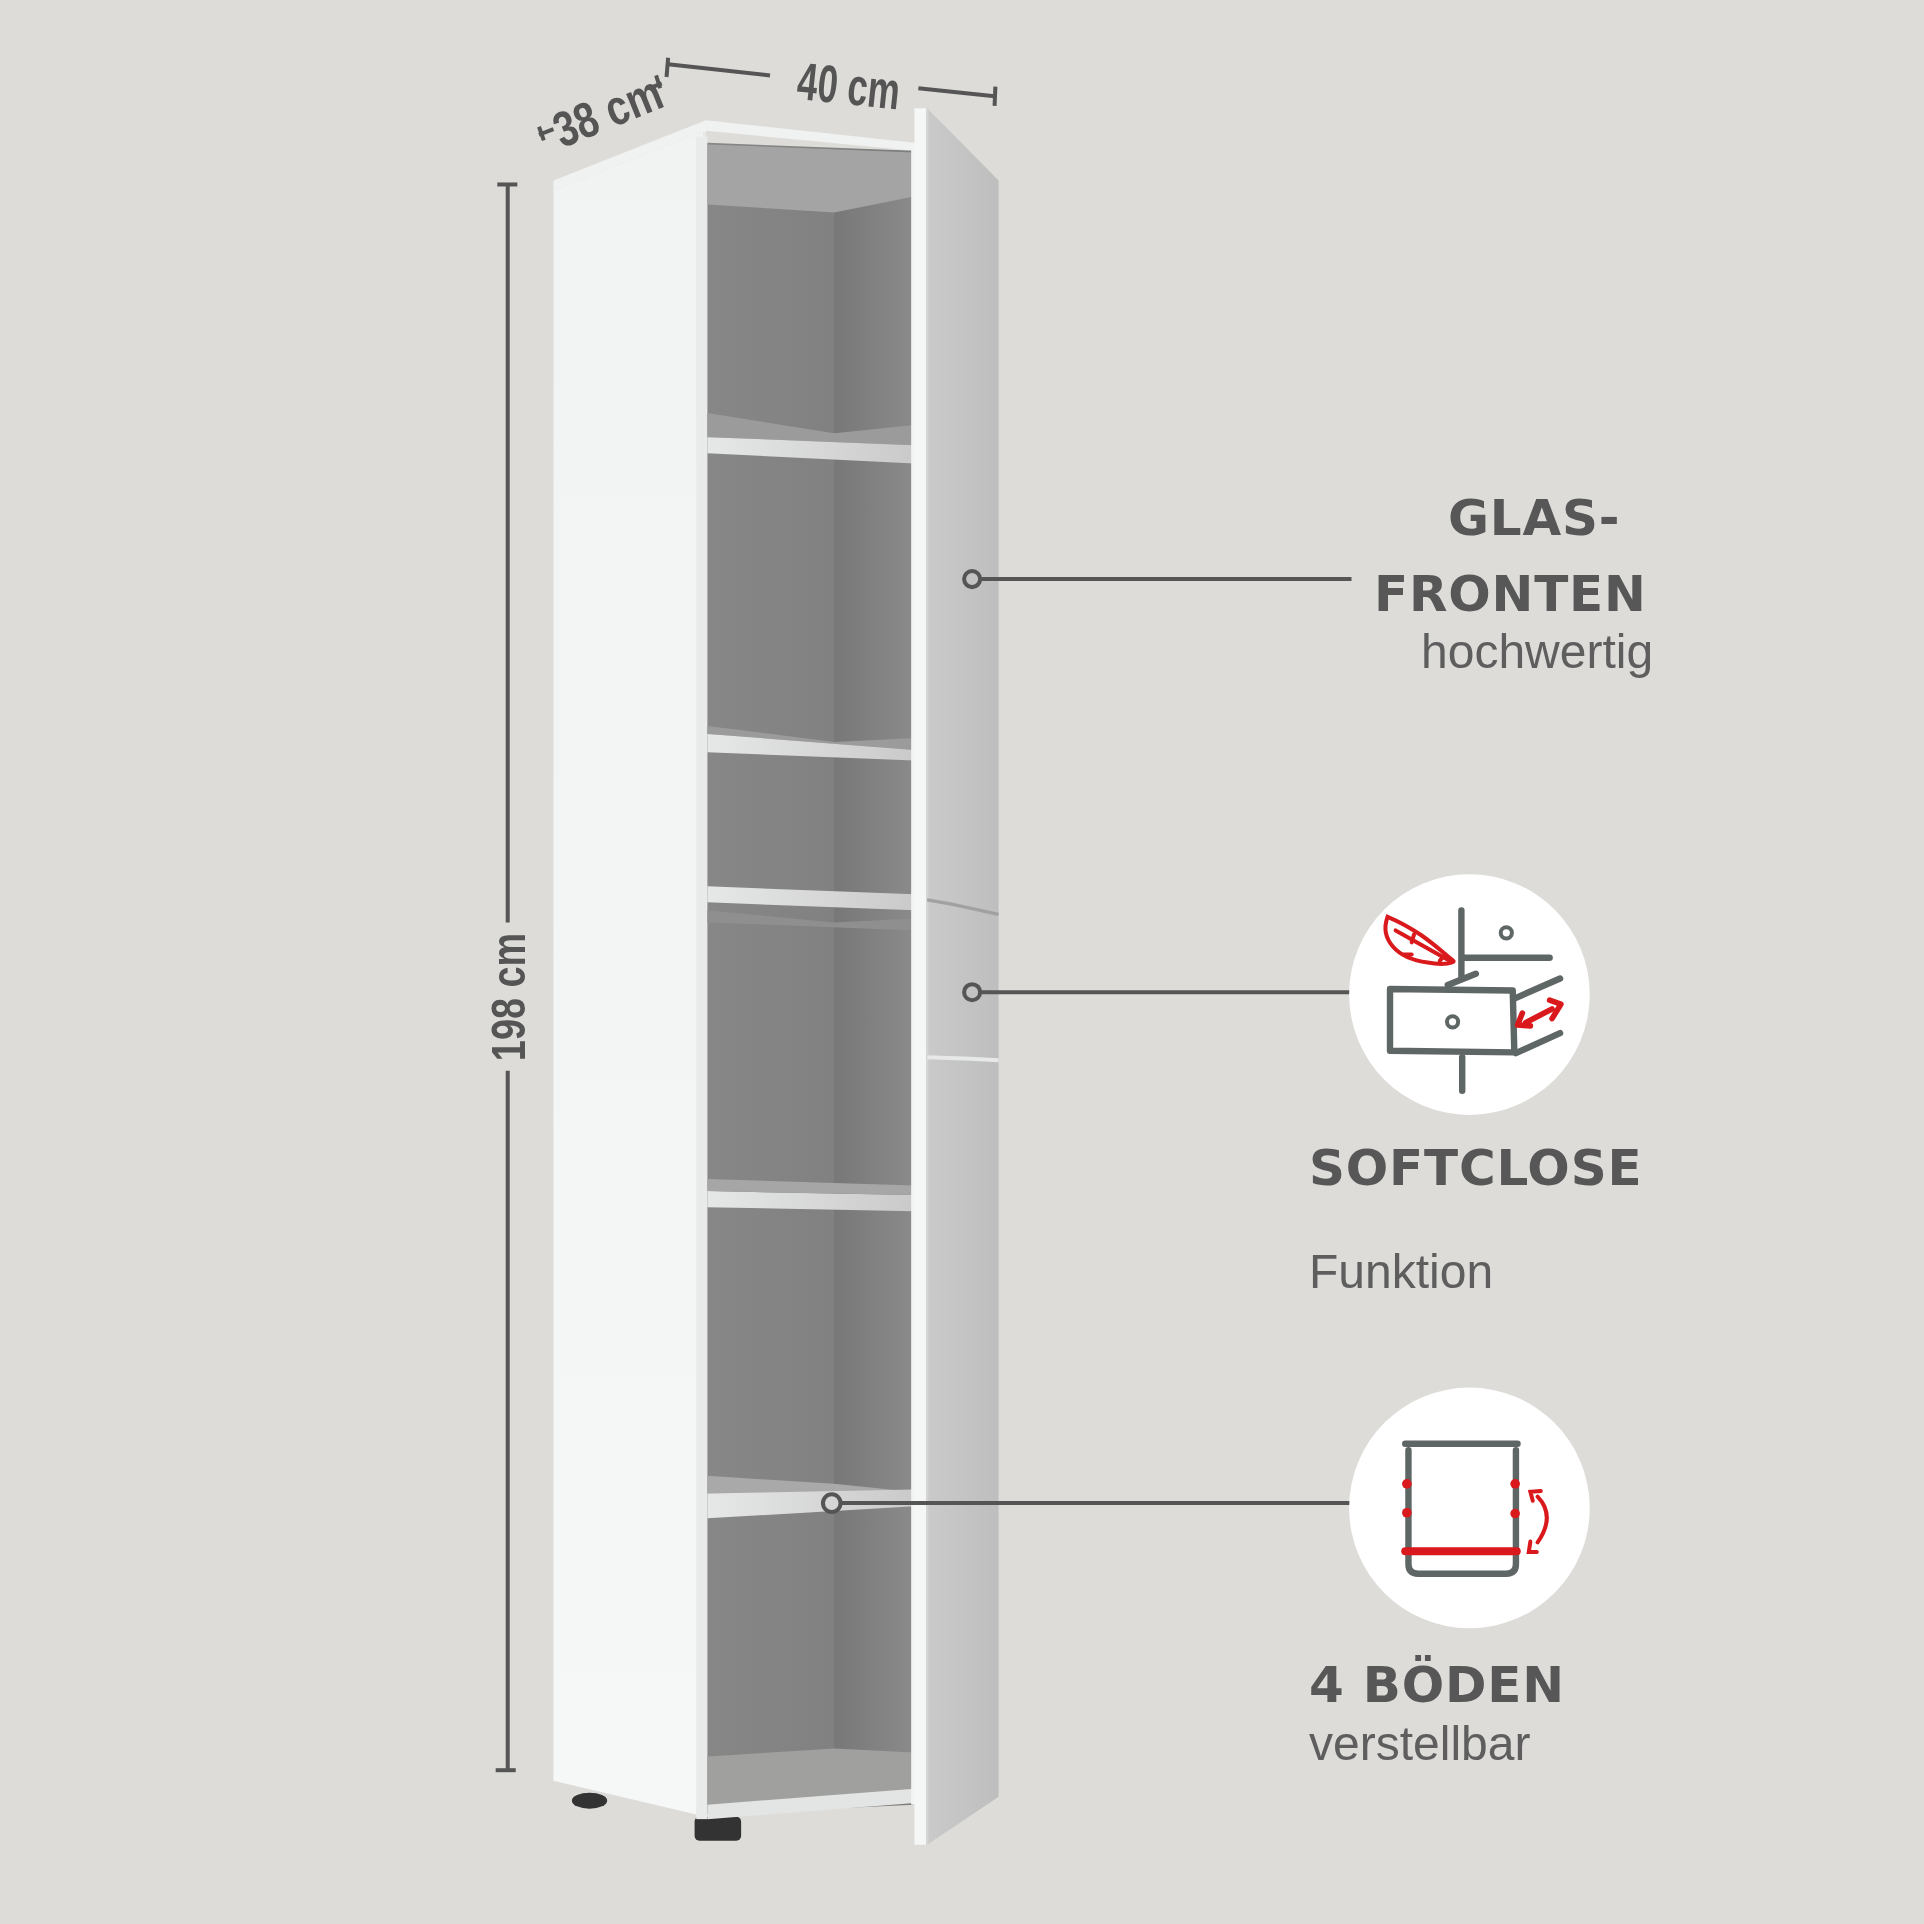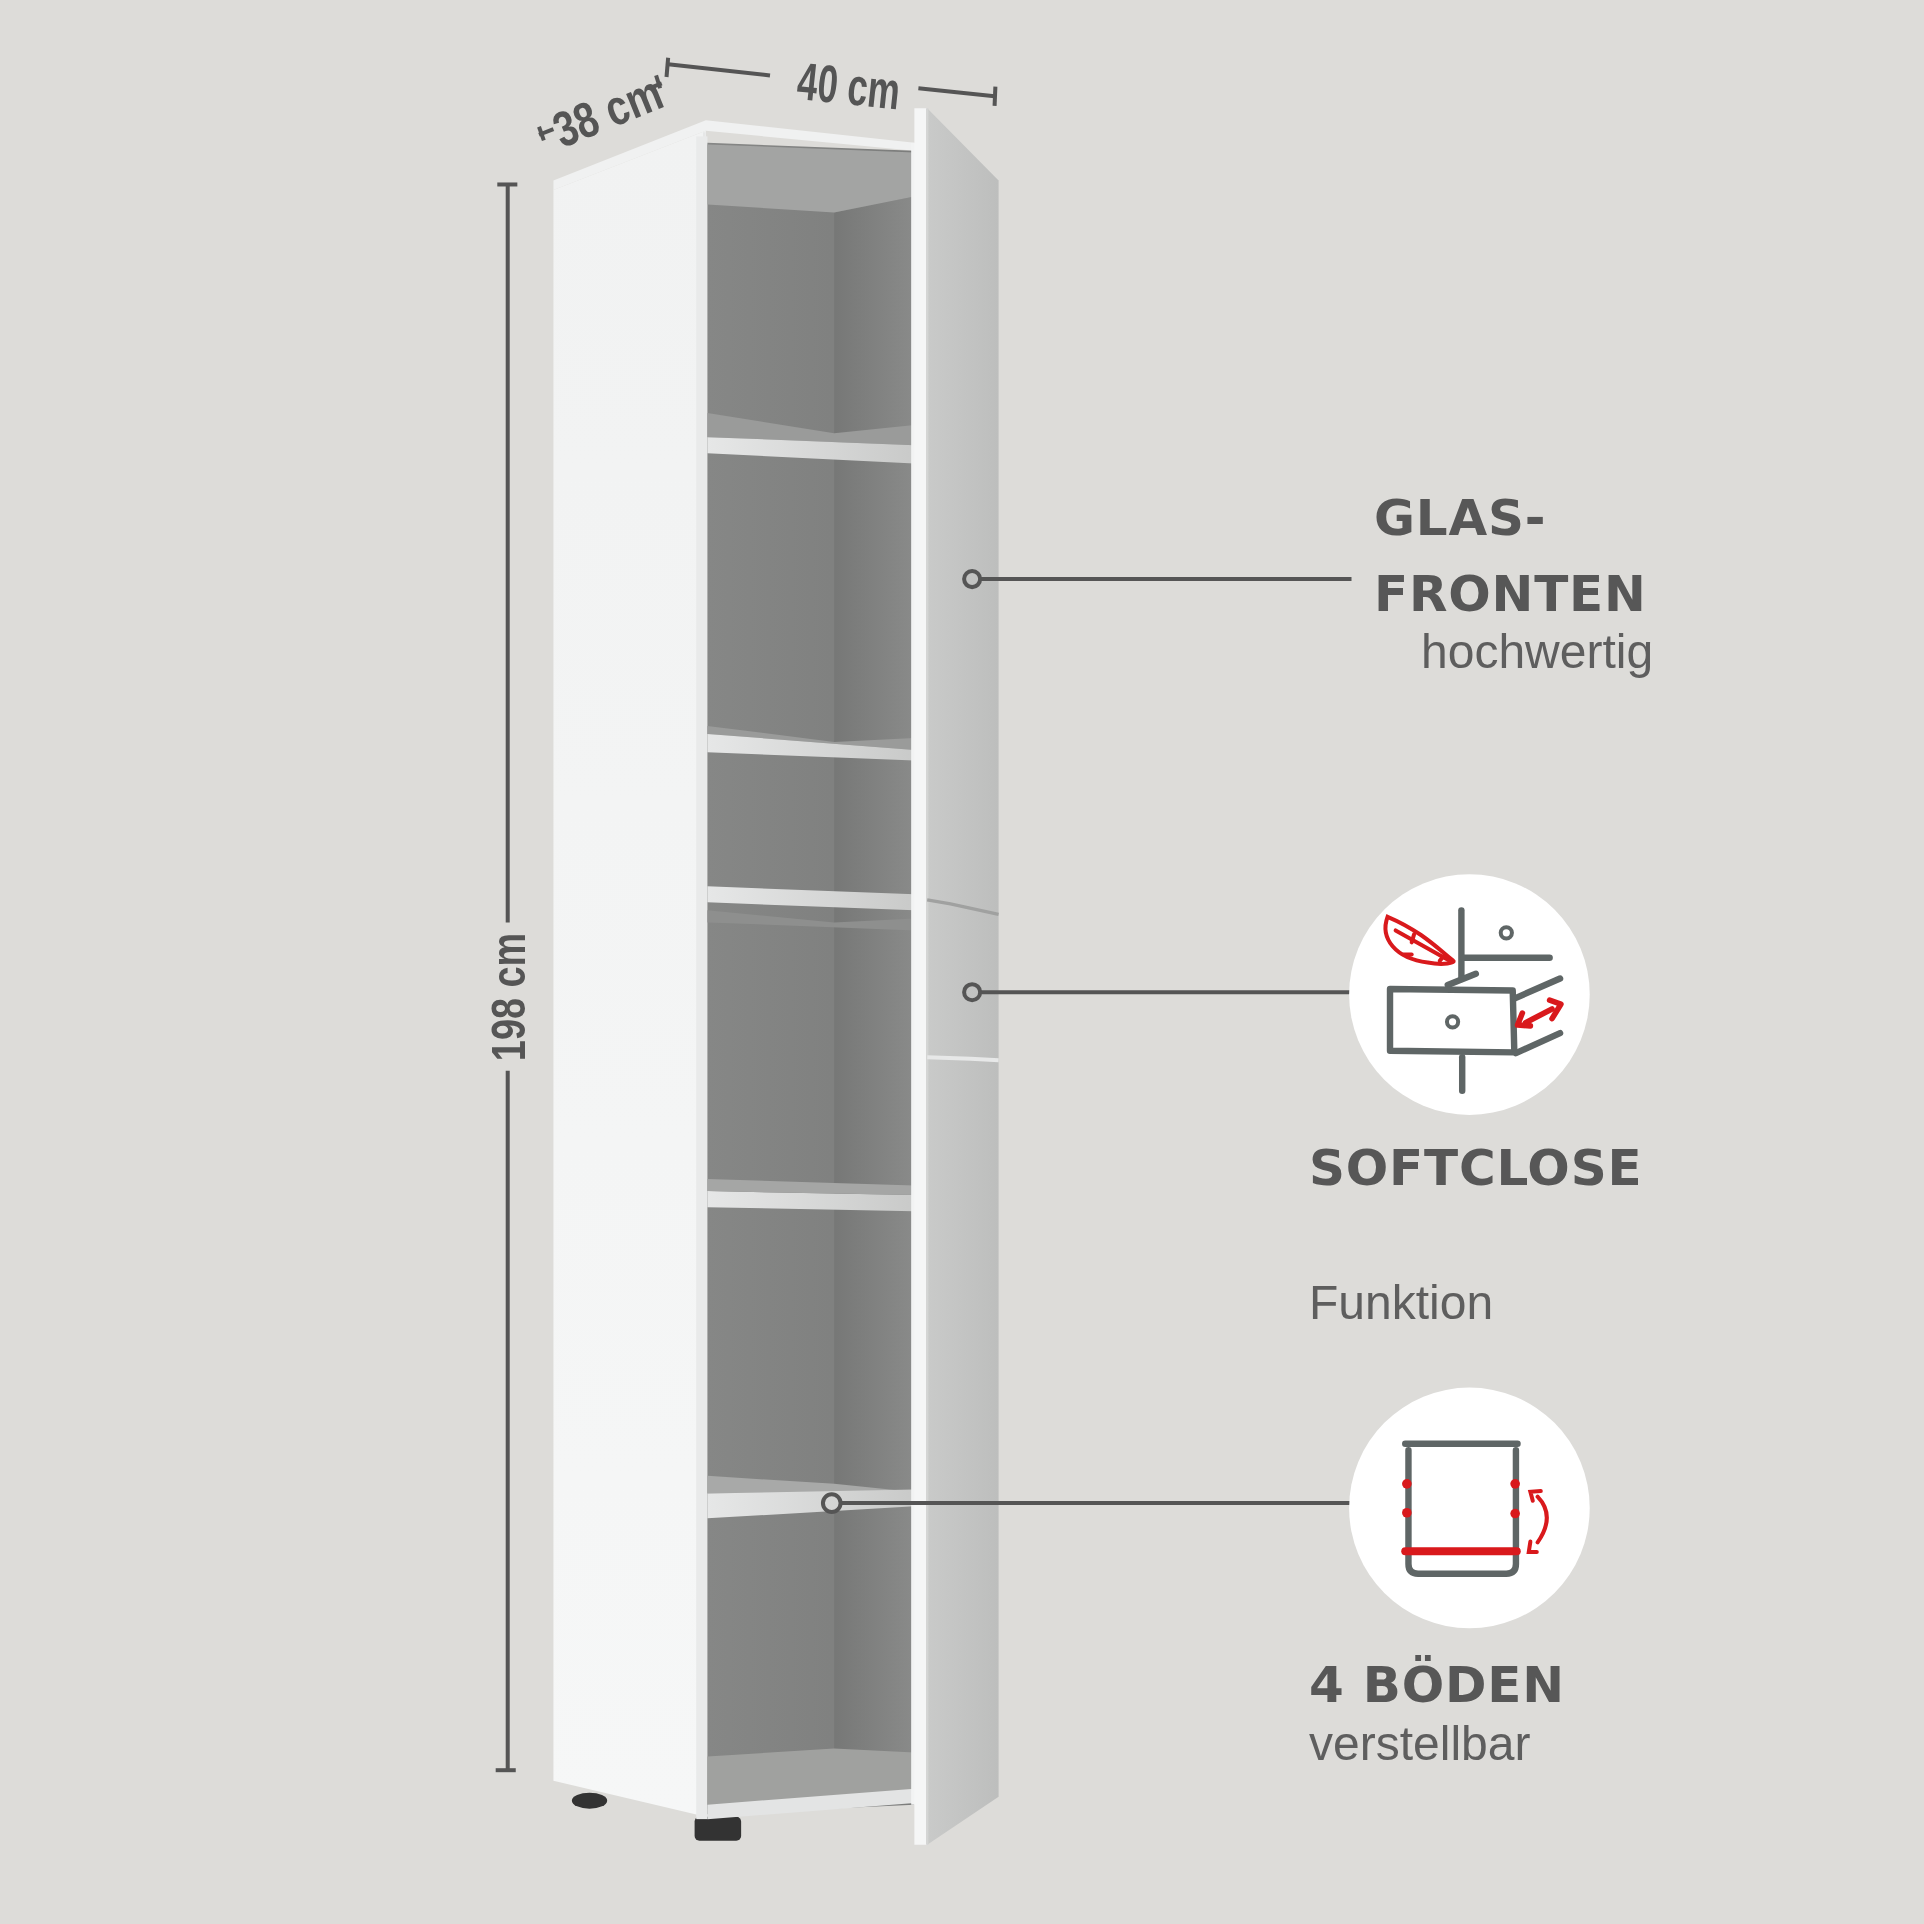--- a/index.html
+++ b/index.html
@@ -175,22 +175,22 @@
       <circle cx="1889" cy="1887" r="6"></circle>
     </g>
     <g stroke="#d9191c" stroke-width="5" fill="none" stroke-linecap="round">
       <path d="M1917,1866 Q1940,1890 1917,1923"></path>
       <polyline points="1921,1859 1908,1860 1911,1871"></polyline>
       <polyline points="1916,1935 1906,1935 1908,1922"></polyline>
     </g>
   </g>
 </svg>
 
-<div class="label bold" style="left:1374px; top:493px;">GLAS-</div>
+<div class="label bold" style="left:1448px; top:493px;">GLAS-</div>
 <div class="label bold" style="left:1374px; top:569px;">FRONTEN</div>
 <div class="label light" style="left:1421px; top:628px;">hochwertig</div>
 
 <div class="label bold center" style="left:1309px; width:321px; top:1143px;">SOFTCLOSE</div>
-<div class="label light center" style="left:1309px; width:321px; top:1279px;">Funktion</div>
+<div class="label light center" style="left:1309px; width:321px; top:1248px;">Funktion</div>
 
 <div class="label bold center" style="left:1309px; width:321px; top:1660px;">4 BÖDEN</div>
 <div class="label light center" style="left:1309px; width:321px; top:1720px;">verstellbar</div>
 
 
 </body></html>

